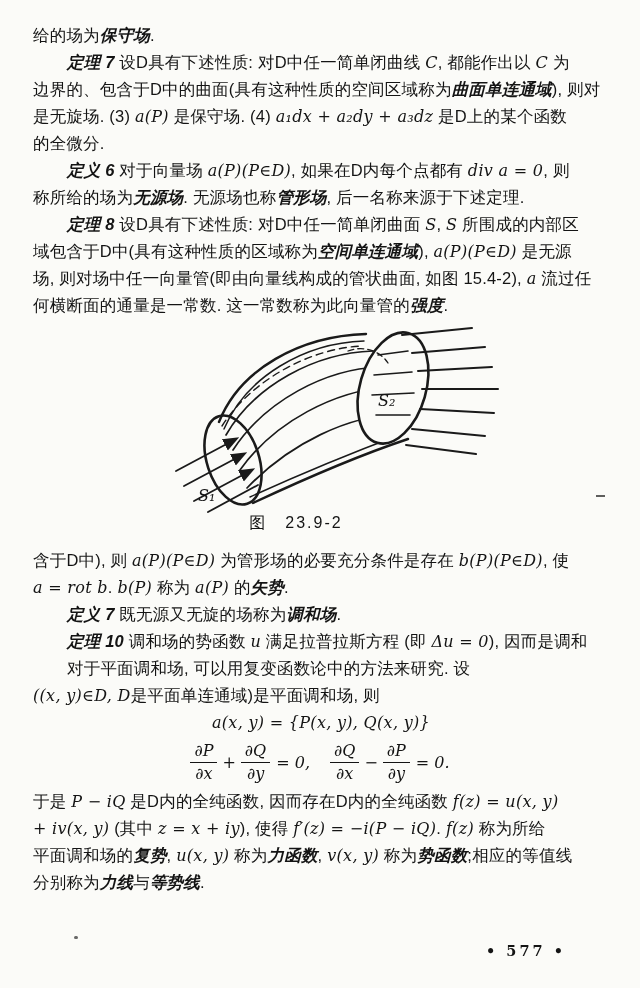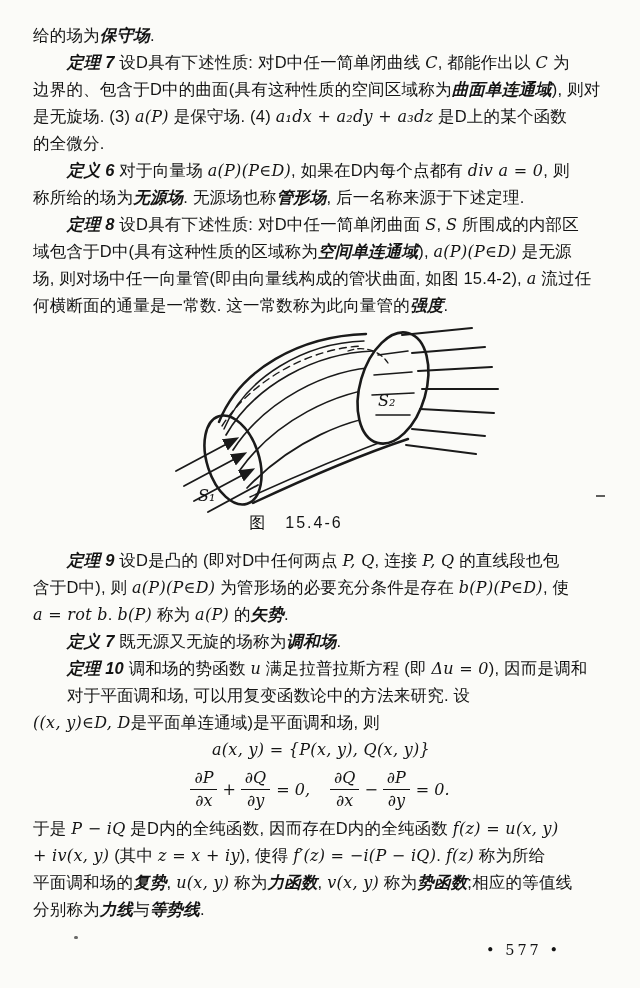--- a/index.html
+++ b/index.html
@@ -28,21 +28,21 @@
     font-family:"DejaVu Serif","Liberation Serif",serif;font-style:italic;font-size:16px;
   }
   .frac{display:inline-flex;flex-direction:column;text-align:center;vertical-align:middle;line-height:1.25;}
   .frac .num{border-bottom:1.4px solid #141414;padding:0 4px 1px 4px;display:block;}
   .frac .den{padding-top:1px;display:block;}
   .op{padding:0 5px;}
   .rhs{padding:0 2px 0 6px;}
   .rhs.gap{margin-right:18px;}
   
   .pagenum{
-    position:absolute;left:486px;top:942px;font-weight:normal;font-size:14.5px;
+    position:absolute;left:486px;top:942px;font-weight:bold;font-size:14.5px;
     letter-spacing:3px;font-family:"DejaVu Serif","Liberation Serif",serif;
   }
   
   .artifact{position:absolute;background:#2a2a2a;}
   .art-dash{left:596px;top:495px;width:9px;height:2px;opacity:.75;}
   .art-dot{left:74px;top:936px;width:4px;height:3px;opacity:.7;border-radius:2px;}
 </style>
 </head>
 <body>
 
@@ -106,25 +106,24 @@
           <path d="M 26,148 L 86,116" stroke-width="1.8" marker-end="url(#arr)"></path>
           <path d="M 34,163 L 94,131" stroke-width="1.8" marker-end="url(#arr)"></path>
           <path d="M 44,178 L 102,147" stroke-width="1.8" marker-end="url(#arr)"></path>
           <path d="M 58,189 L 108,162" stroke-width="1.8"></path>
         </g>
         <g fill="#141414" font-family="DejaVu Serif, Liberation Serif, serif" font-style="italic" font-size="16">
           <text x="48" y="178">S₁</text>
           <text x="228" y="83">S₂</text>
         </g>
       </svg>
-      <figcaption>图　15.4-6</figcaption>
+      <figcaption>图　23.9-2</figcaption>
     </figure>
 
     <div>
-        <div class="line indent"><span class="sg-b">定理 9</span><span class="sg-n">  设D是凸的 (即对D中任何两点 </span><span class="sg-m">P, Q</span><span class="sg-n">, 连接 </span><span class="sg-m">P, Q</span><span class="sg-n"> 的直线段也包</span></div>
         <div class="line"><span class="sg-n">含于D中), 则 </span><span class="sg-m">a(P)(P∈D)</span><span class="sg-n"> 为管形场的必要充分条件是存在 </span><span class="sg-m">b(P)(P∈D)</span><span class="sg-n">, 使</span></div>
         <div class="line"><span class="sg-m">a = rot b</span><span class="sg-n">. </span><span class="sg-m">b(P)</span><span class="sg-n"> 称为 </span><span class="sg-m">a(P)</span><span class="sg-n"> 的</span><span class="sg-b">矢势</span><span class="sg-n">.</span></div>
         <div class="line indent"><span class="sg-b">定义 7</span><span class="sg-n">  既无源又无旋的场称为</span><span class="sg-b">调和场</span><span class="sg-n">.</span></div>
         <div class="line indent"><span class="sg-b">定理 10</span><span class="sg-n">  调和场的势函数 </span><span class="sg-m">u</span><span class="sg-n"> 满足拉普拉斯方程 (即 </span><span class="sg-m">Δu = 0</span><span class="sg-n">), 因而是调和</span></div>
         <div class="line indent"><span class="sg-n">对于平面调和场, 可以用复变函数论中的方法来研究. 设</span></div>
         <div class="line"><span class="sg-m">((x, y)∈D, D</span><span class="sg-n">是平面单连通域)是平面调和场, 则</span></div>
         <div class="line center"><span class="sg-m">a(x, y) = {P(x, y), Q(x, y)}</span></div>
       </div>
 
     <div class="eq2">

